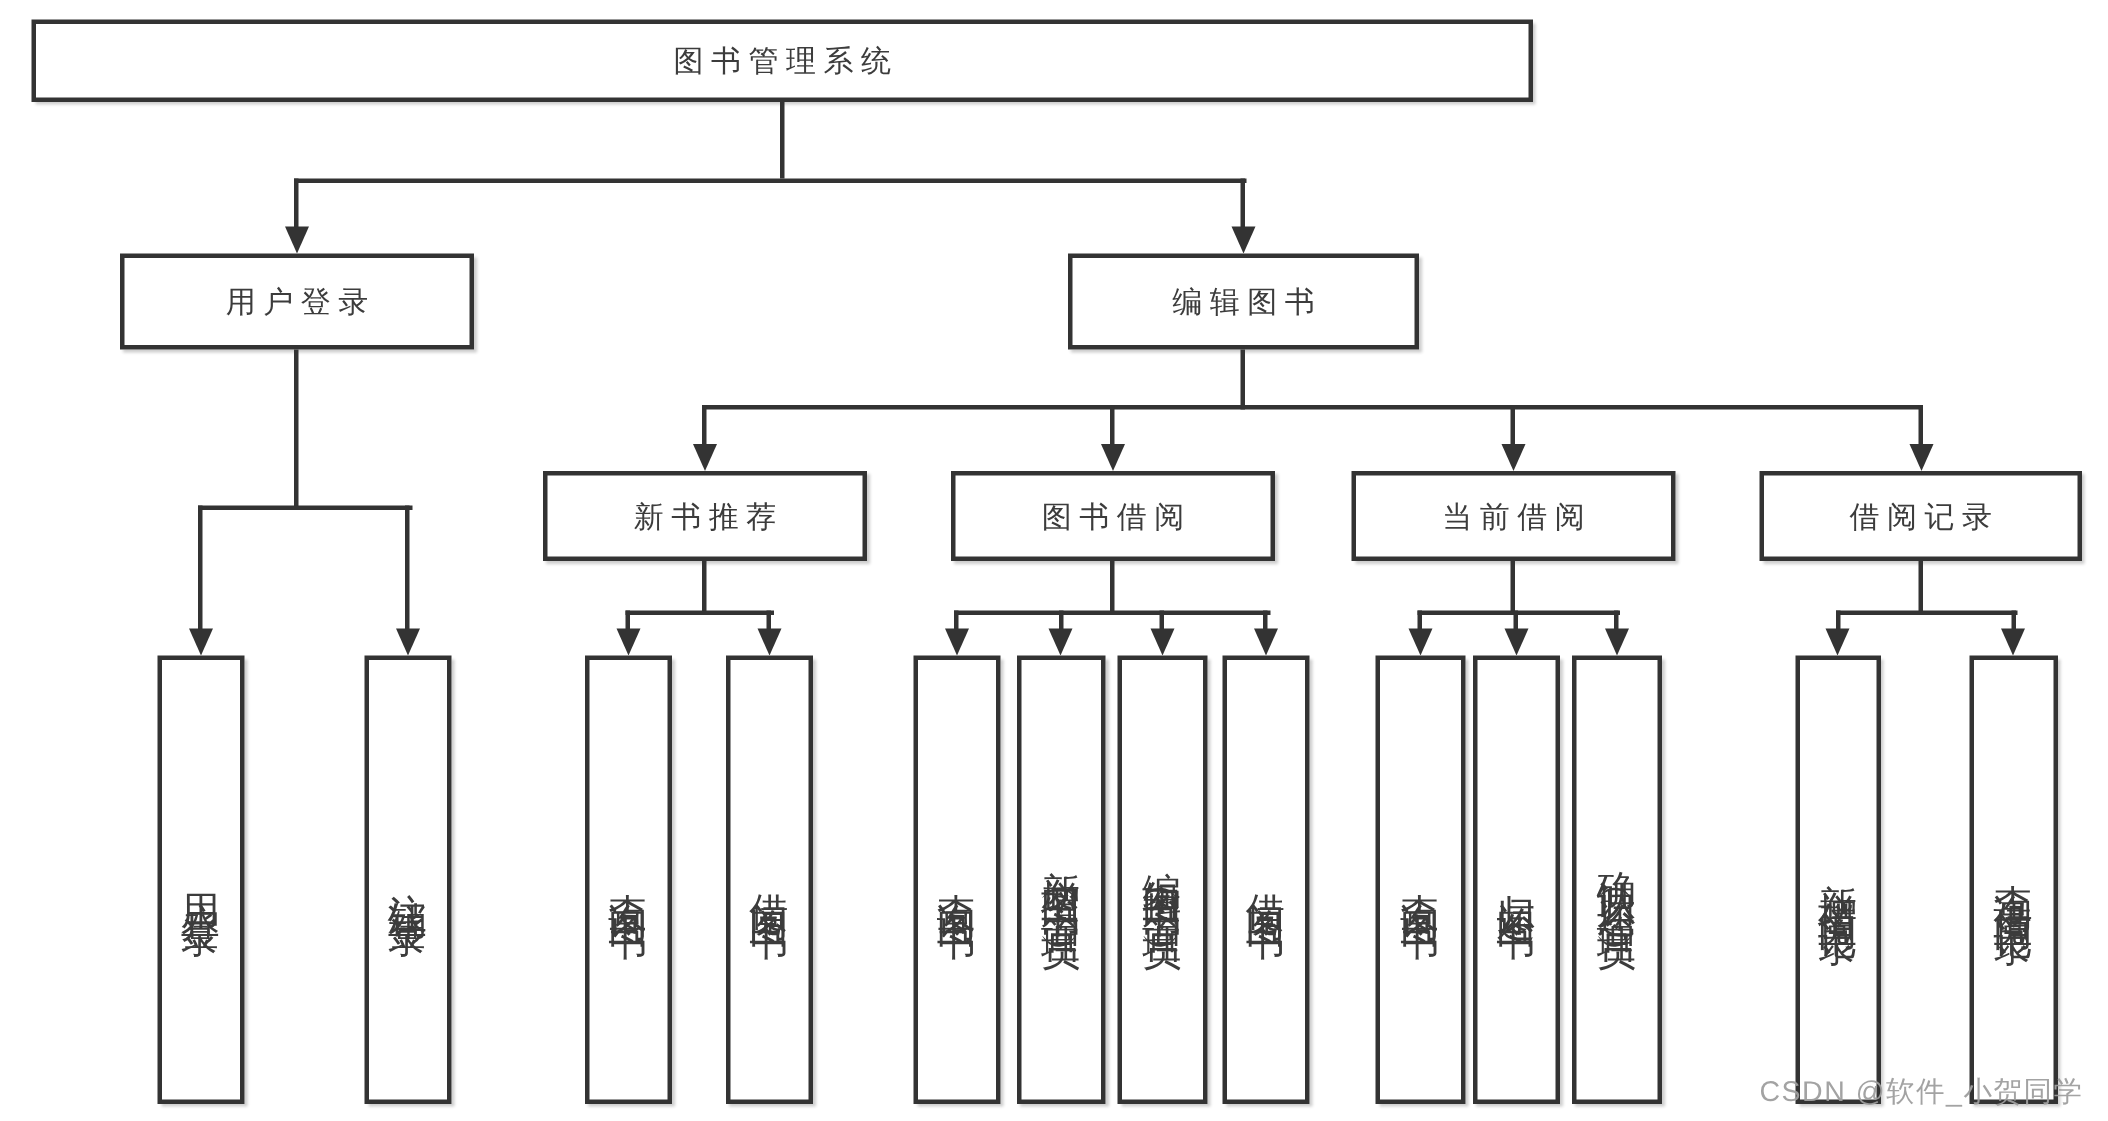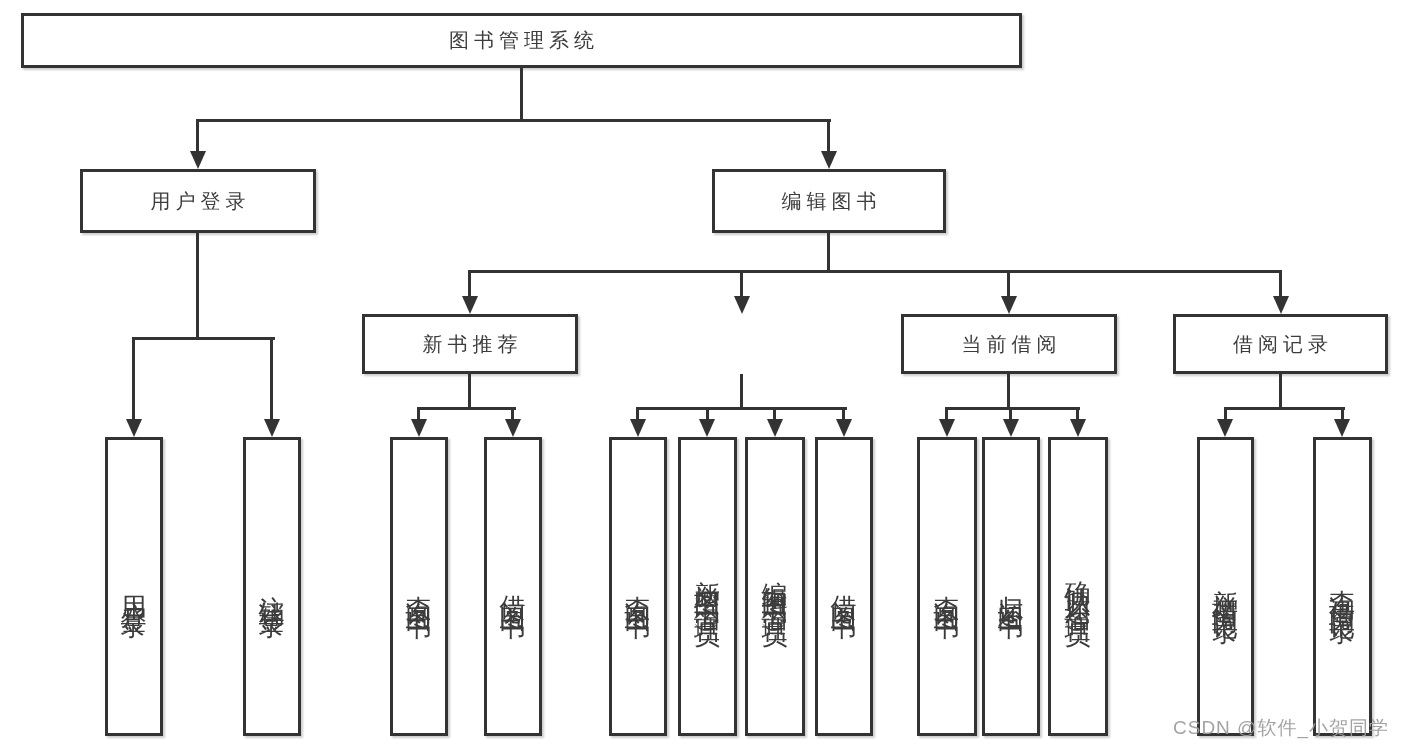--- a/index.html
+++ b/index.html
@@ -108,20 +108,23 @@
   <div class="vline" style="left:740px; top:270px; height:30px;"></div>
   <div class="arrow" style="left:734px; top:296px;"></div>
   <div class="vline" style="left:1007px; top:270px; height:30px;"></div>
   <div class="arrow" style="left:1001px; top:296px;"></div>
   <div class="vline" style="left:1279px; top:270px; height:30px;"></div>
   <div class="arrow" style="left:1273px; top:296px;"></div>
 
   <div class="box" style="left:362px; top:314px; width:216px; height:60px;">
     <span class="hlabel">新书推荐</span>
   </div>
+  <div class="box" style="left:634px; top:314px; width:216px; height:60px;">
+    <span class="hlabel">图书借阅</span>
+  </div>
   <div class="box" style="left:1173px; top:314px; width:215px; height:60px;">
     <span class="hlabel">借阅记录</span>
   </div>
   <div class="box" style="left:901px; top:314px; width:216px; height:60px;">
     <span class="hlabel">当前借阅</span>
   </div>
 
   <div class="vline" style="left:468px; top:374px; height:36px;"></div>
   <div class="hline" style="left:417px; top:407px; width:99px;"></div>
   <div class="vline" style="left:417px; top:407px; height:16px;"></div>

